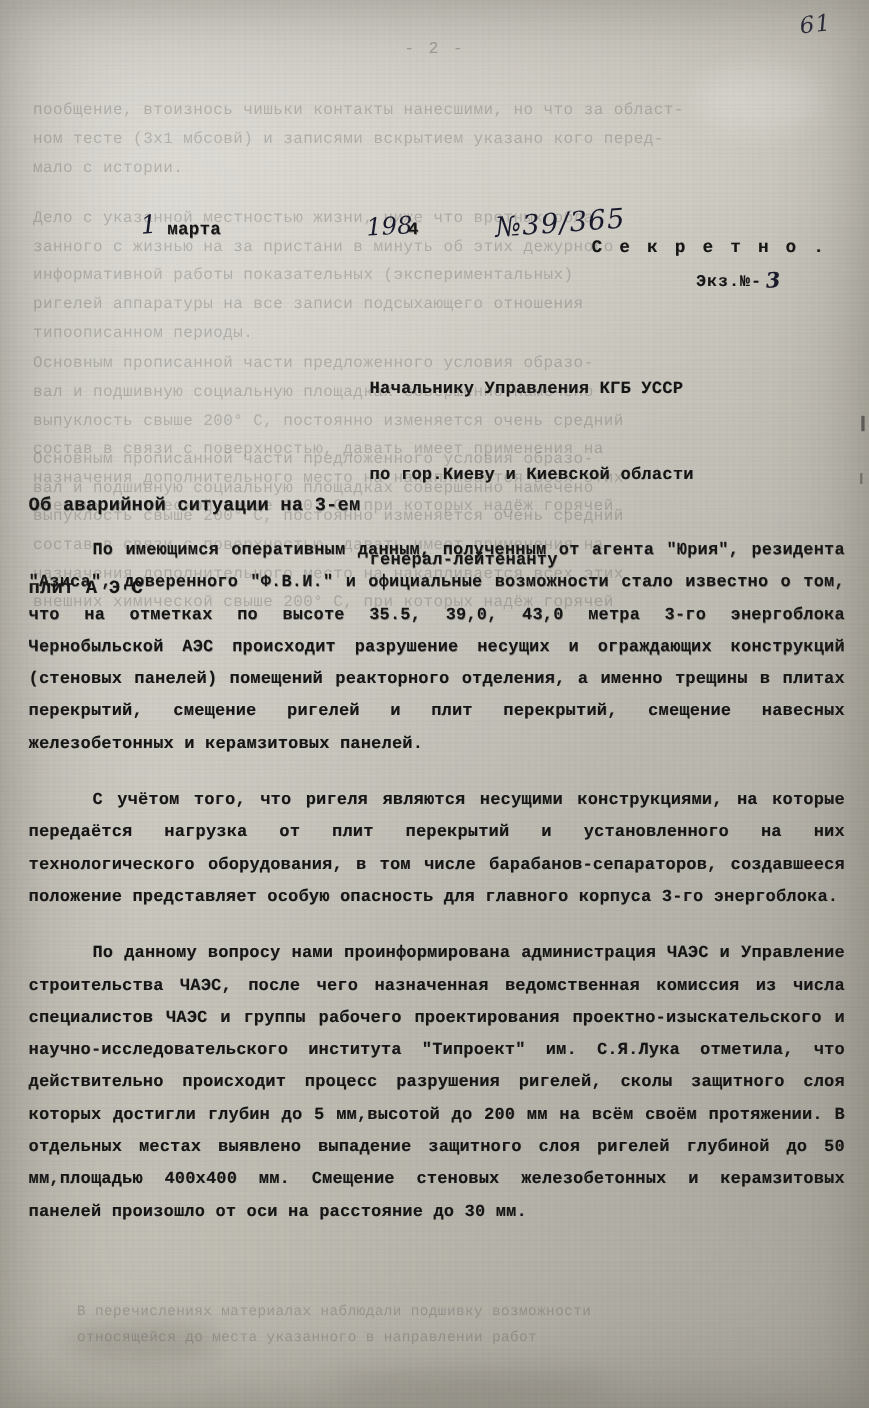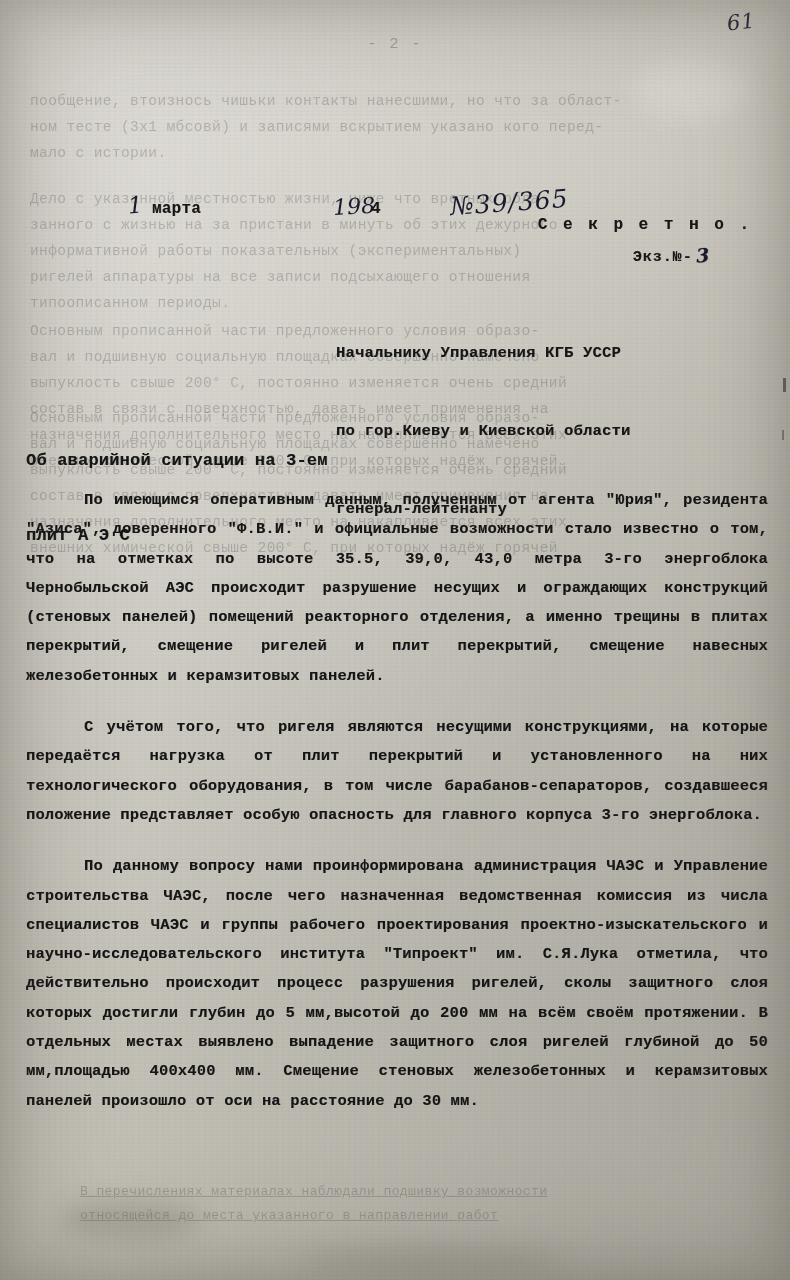--- a/index.html
+++ b/index.html
@@ -76,21 +76,21 @@
     line-height: 26px;
     letter-spacing: 0.4px;
     filter: blur(0.7px);
     pointer-events: none;
     white-space: pre-wrap;
   }
   .bleed.b1 { top: 88px; }
   .bleed.b2 { top: 186px; }
   .bleed.b3 { top: 318px; }
   .bleed.b4 { top: 405px; }
-  .bleed.b5 { top: 1180px; left: 80px; right: 120px; font-size: 13px; line-height: 24px; text-decoration: underline; }
+  .bleed.b5 { top: 1180px; left: 70px; right: 120px; font-size: 13px; line-height: 24px; }
 
   
   .tw {
     font-family: "Liberation Mono", monospace;
     font-weight: bold;
     letter-spacing: 0.2px;
     color: #161616;
     text-shadow: 0.4px 0.3px 0 rgba(0,0,0,0.35);
   }
 

